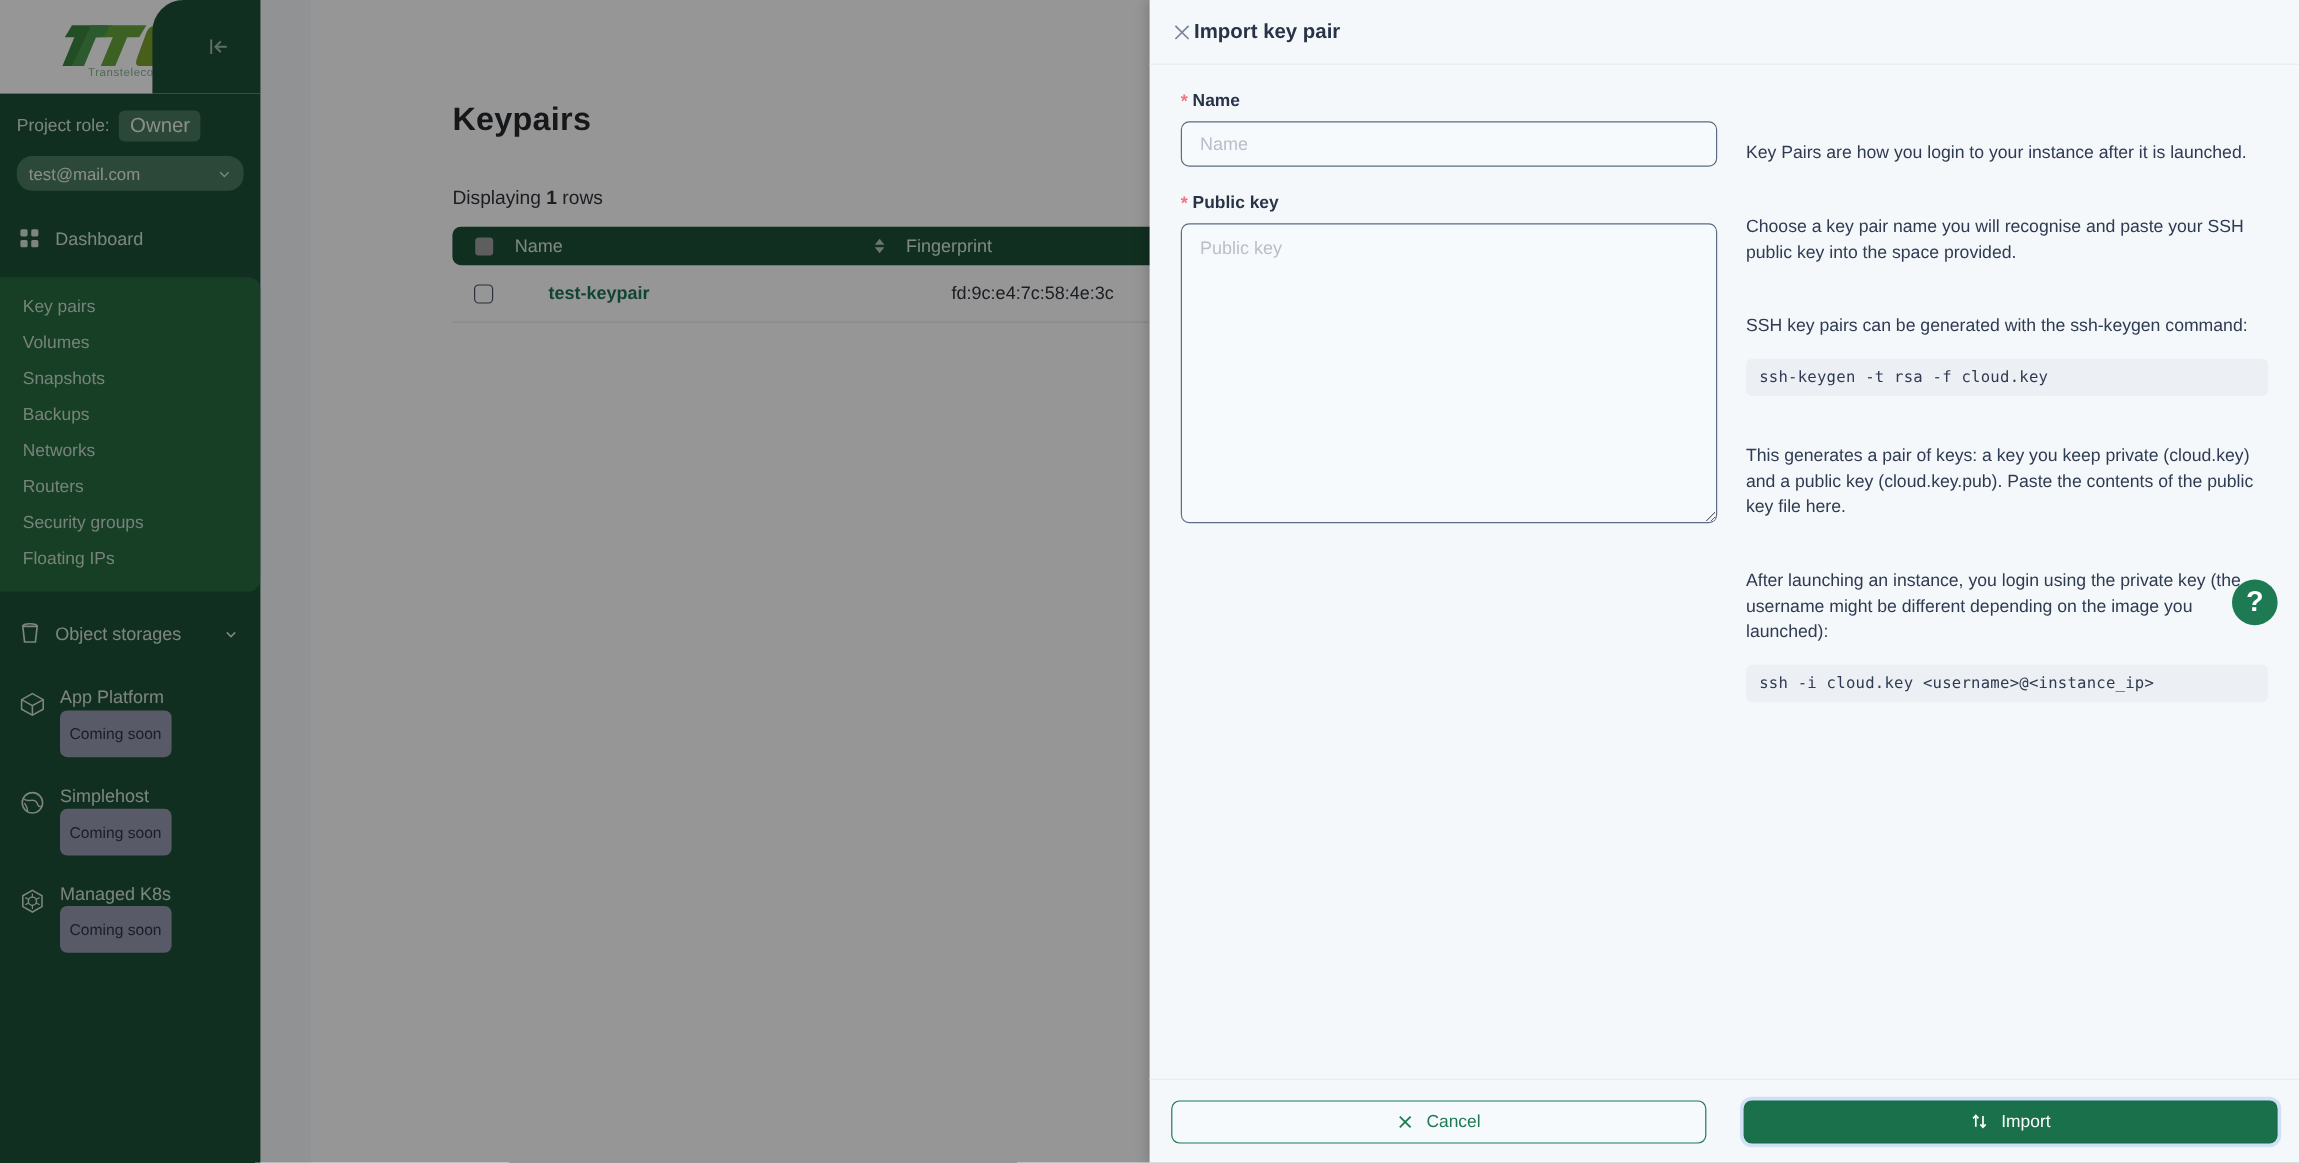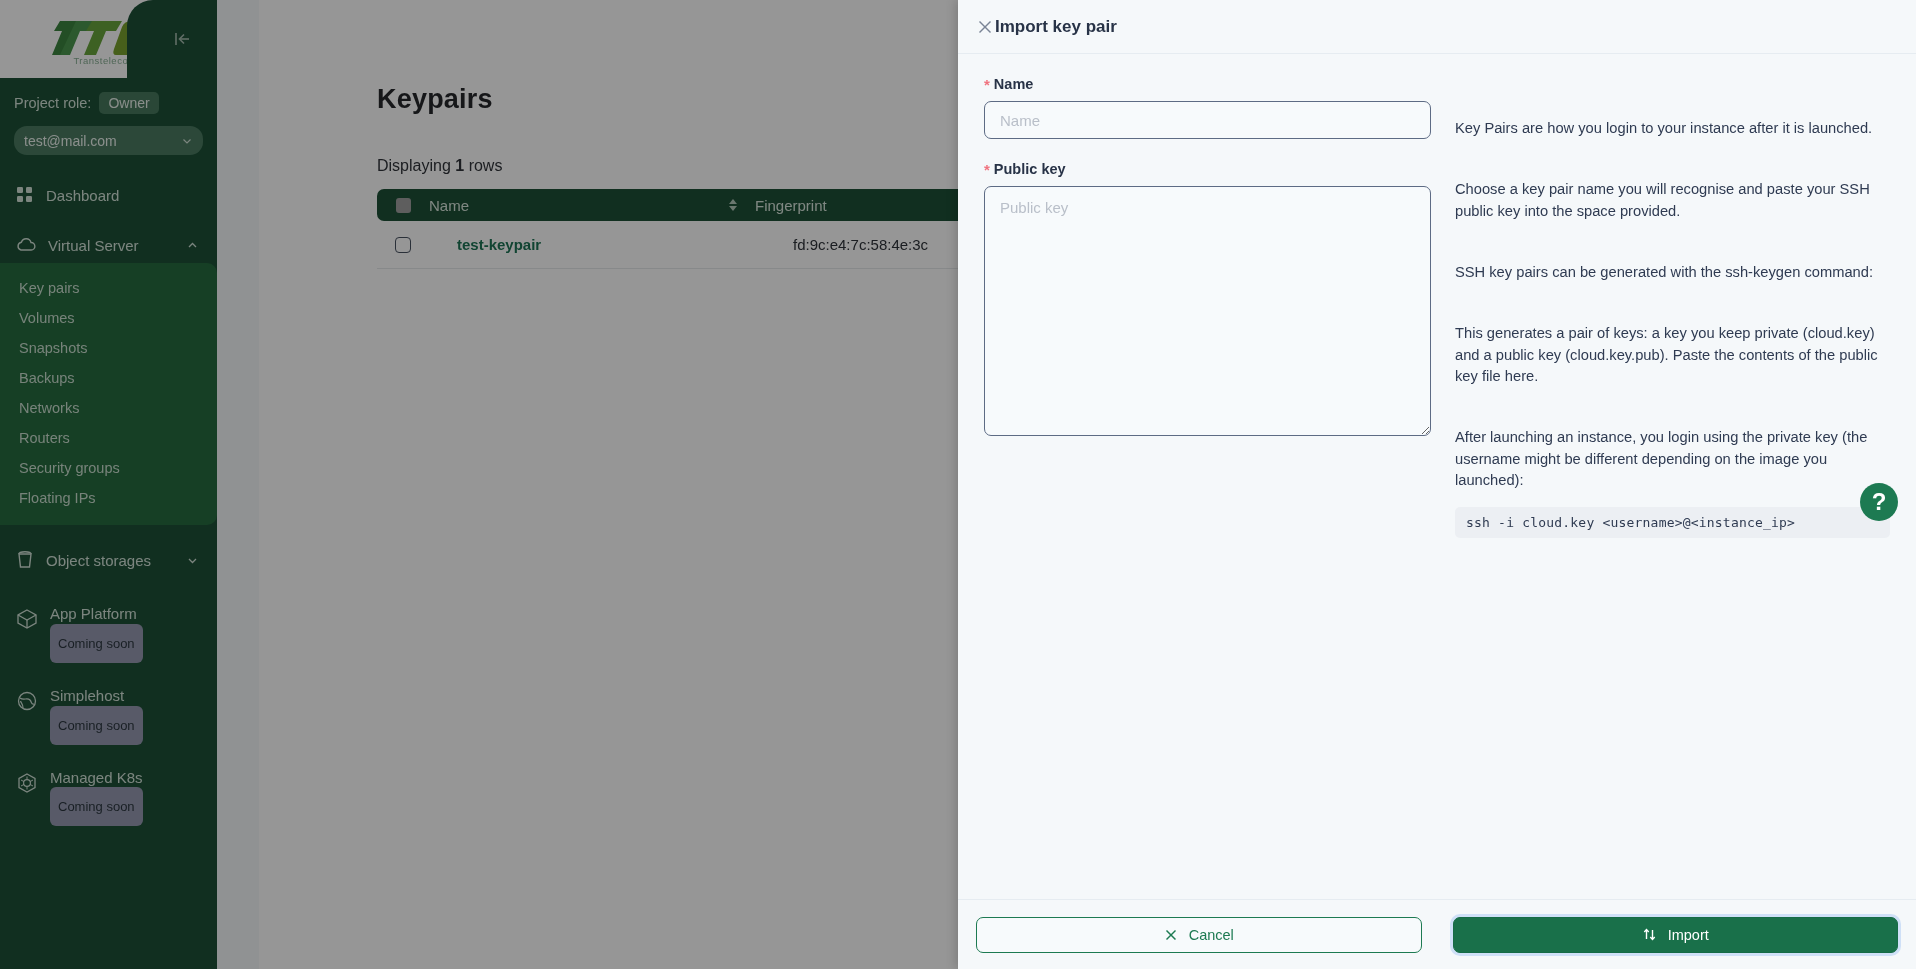--- a/index.html
+++ b/index.html
@@ -44,21 +44,21 @@
     width: 34px; height: 34px; z-index: 3;
     display: flex; align-items: center; justify-content: center;
     cursor: pointer;
   }
   .role-row {
     display: flex; align-items: center; gap: 8px;
     padding: 14px 0 0 14px; color: #cfe0d5; font-size: 14.5px;
   }
   .role-badge {
     background: #3b6f52; color: #e7f0ea;
-    border-radius: 5px; padding: 3px 9px; font-size: 14px;
+    border-radius: 5px; padding: 3px 9px; font-size: 17px;
   }
   .project-select {
     margin: 12px 14px 0 14px; height: 29px;
     background: #3f7257; border-radius: 13px;
     display: flex; align-items: center; justify-content: space-between;
     padding: 0 10px; color: #e9f1ec; font-size: 14px; cursor: pointer;
   }
   .nav { margin-top: 22px; }
   .nav-top {
     display: flex; align-items: center; gap: 12px;
@@ -283,29 +283,20 @@
           <rect x="1" y="1" width="6" height="6" rx="1.3" fill="#cfe0d5"></rect>
           <rect x="10" y="1" width="6" height="6" rx="1.3" fill="#cfe0d5"></rect>
           <rect x="1" y="10" width="6" height="6" rx="1.3" fill="#cfe0d5"></rect>
           <rect x="10" y="10" width="6" height="6" rx="1.3" fill="#cfe0d5"></rect>
         </svg>
         <span>Dashboard</span>
       </div>
 
       <div style="height:14px"></div>
 
-      <div class="nav-top">
-        <svg width="20" height="18" viewBox="0 0 20 18">
-          <path d="M5,14 A4,4 0 0,1 5.4,6.2 A5,5 0 0,1 15,6.5 A3.7,3.7 0 0,1 15.2,14 Z" fill="none" stroke="#cfe0d5" stroke-width="1.4"></path>
-        </svg>
-        <span>Virtual Server</span>
-        <svg class="chev" width="13" height="13" viewBox="0 0 13 13">
-          <polyline points="3,8 6.5,4.5 10,8" fill="none" stroke="#cfe0d5" stroke-width="1.3"></polyline>
-        </svg>
-      </div>
 
       <div class="subnav">
         <div class="subnav-item active"><span>Key pairs</span></div>
         <div class="subnav-item"><span>Volumes</span></div>
         <div class="subnav-item"><span>Snapshots</span></div>
         <div class="subnav-item"><span>Backups</span></div>
         <div class="subnav-item"><span>Networks</span></div>
         <div class="subnav-item"><span>Routers</span></div>
         <div class="subnav-item"><span>Security groups</span></div>
         <div class="subnav-item"><span>Floating IPs</span></div>
@@ -441,20 +432,21 @@
           <span class="req">*</span>
           <span>Public key</span>
         </div>
         <textarea class="text-area" placeholder="Public key" style=""></textarea>
       </div>
 
       <div class="help-col">
         <p class="help-p">Key Pairs are how you login to your instance after it is launched.</p>
         <p class="help-p">Choose a key pair name you will recognise and paste your SSH public key into the space provided.</p>
         <p class="help-p">SSH key pairs can be generated with the ssh-keygen command:</p>
+        <div class="code-box">ssh-keygen -t rsa -f cloud.key</div>
         <p class="help-p">This generates a pair of keys: a key you keep private (cloud.key) and a public key (cloud.key.pub). Paste the contents of the public key file here.</p>
         <p class="help-p">After launching an instance, you login using the private key (the username might be different depending on the image you launched):</p>
         <div class="code-box">ssh -i cloud.key &lt;username&gt;@&lt;instance_ip&gt;</div>
       </div>
     </div>
 
     <div class="modal-footer">
       <div class="btn btn-cancel">
         <svg width="14" height="14" viewBox="0 0 14 14">
           <line x1="2.5" y1="2.5" x2="11.5" y2="11.5" stroke="#1d7a52" stroke-width="1.5"></line>

